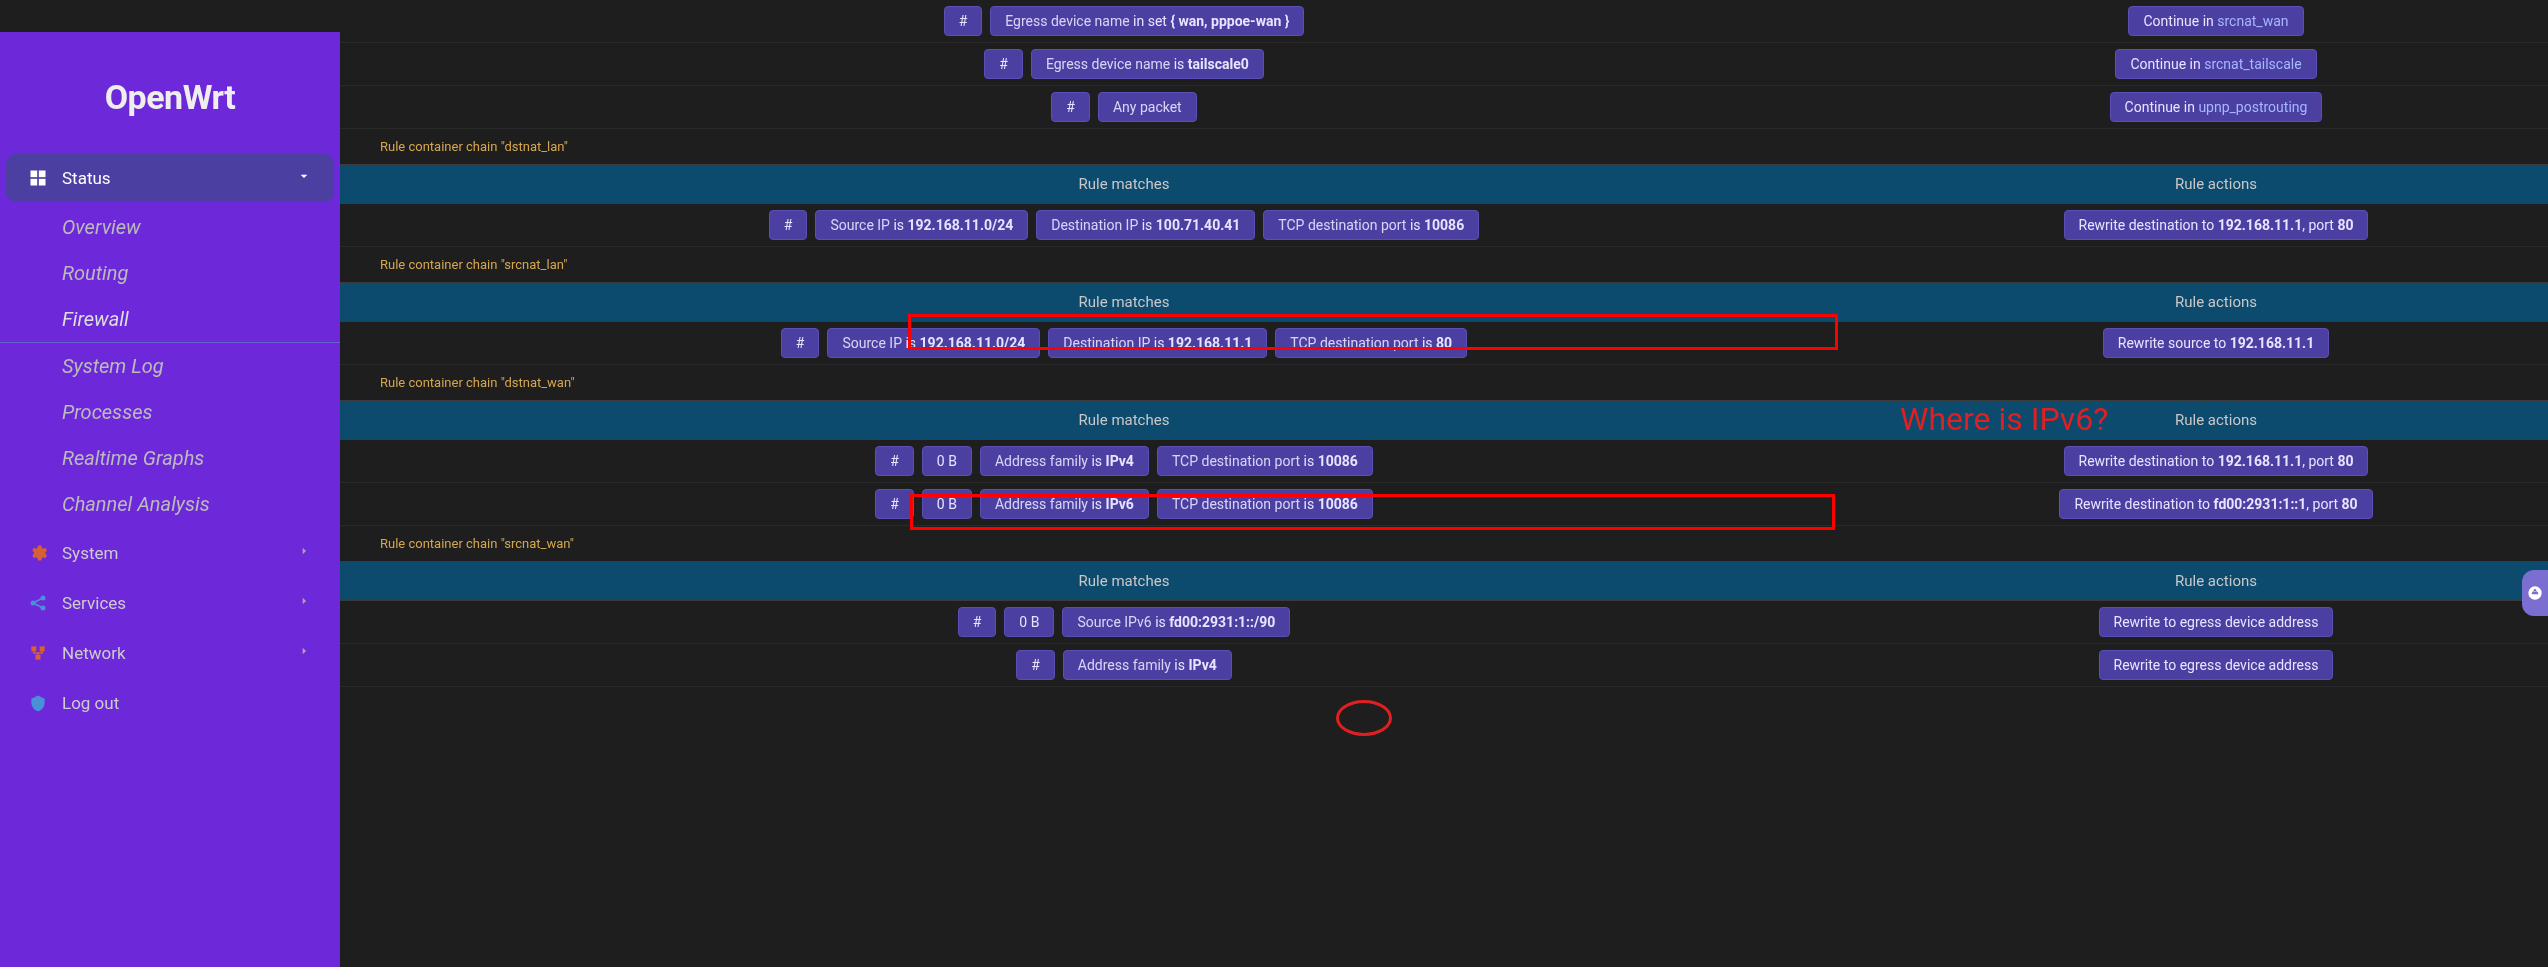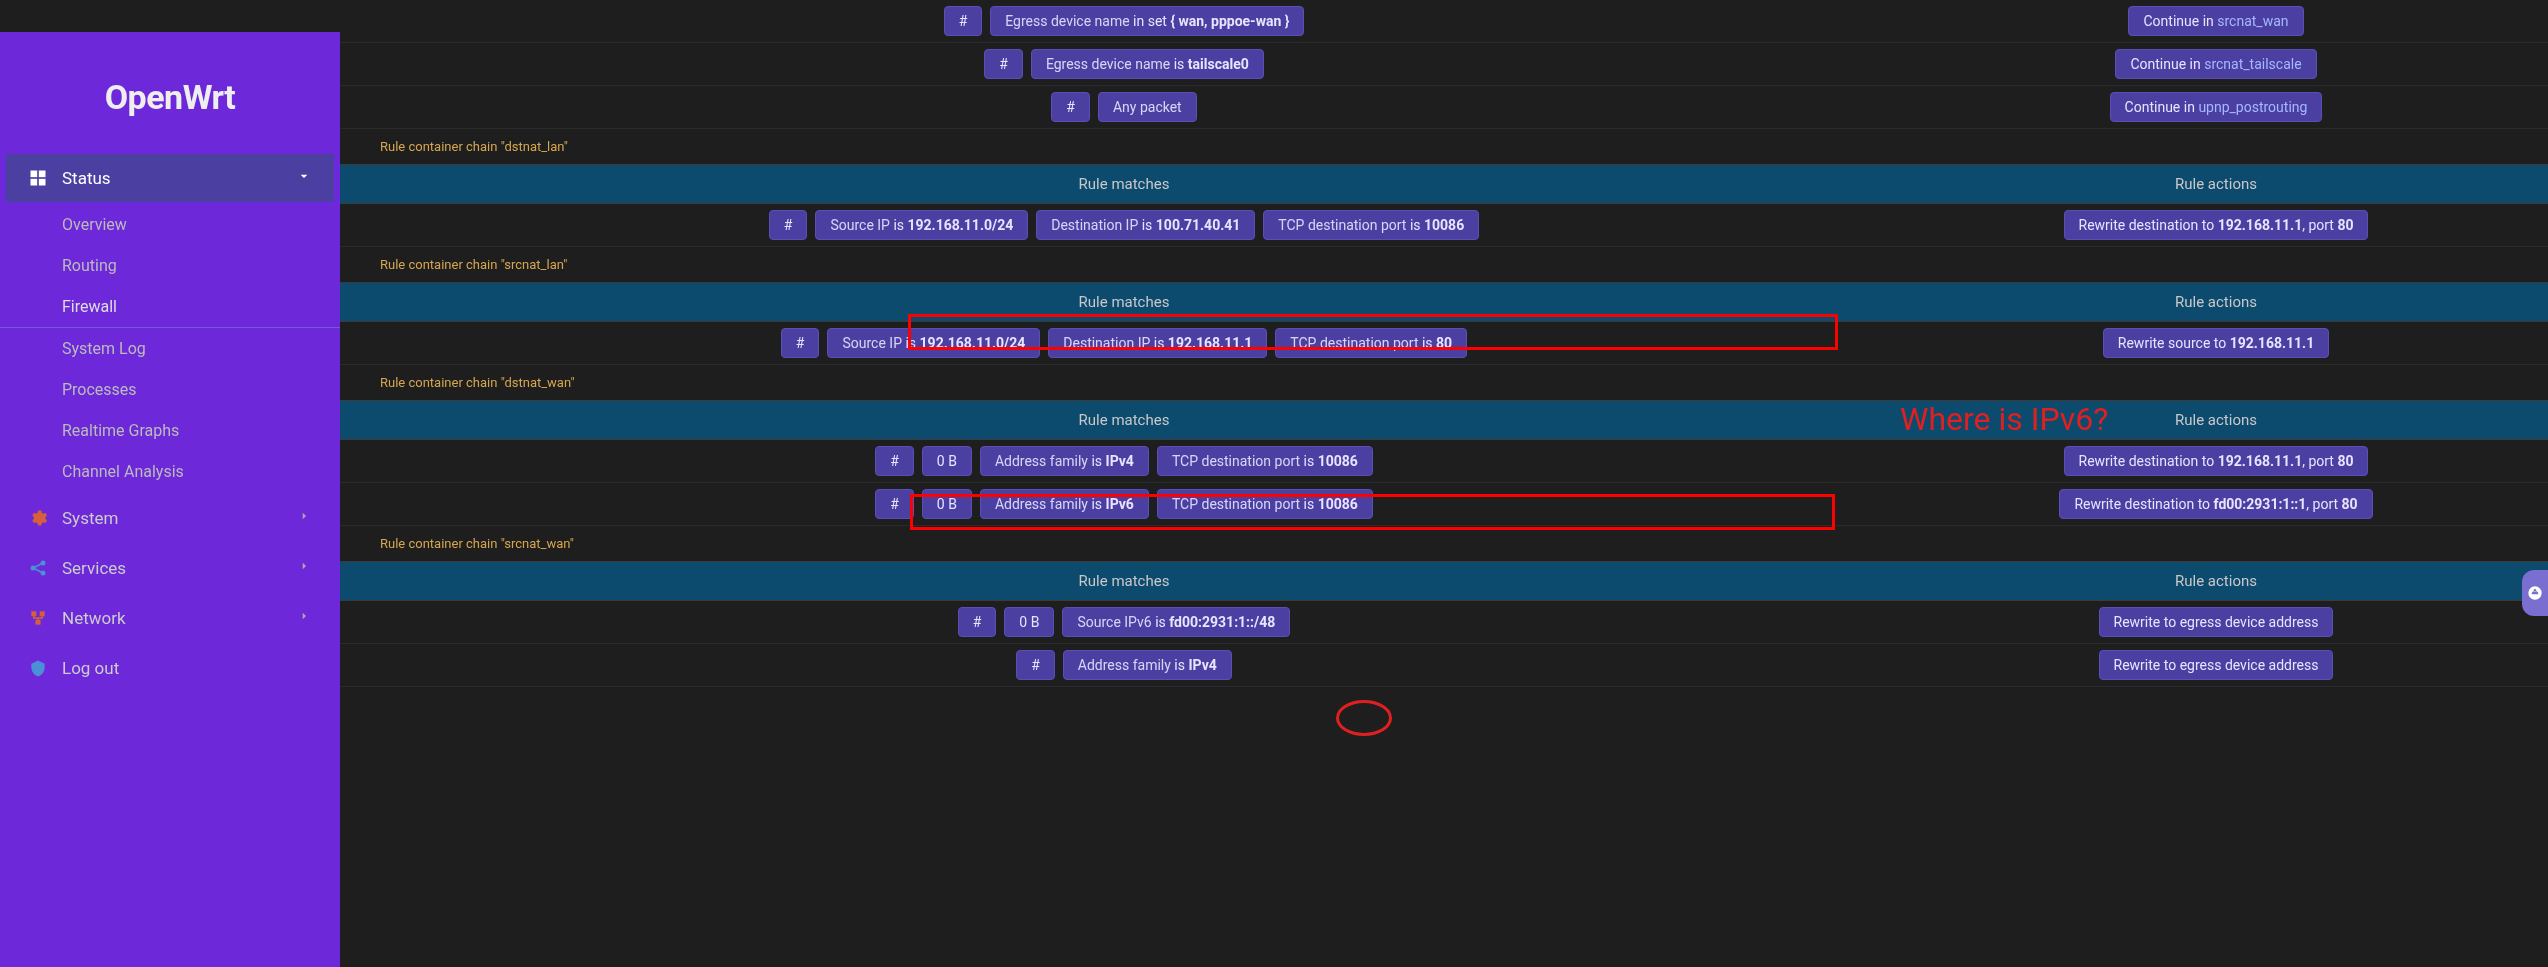--- a/index.html
+++ b/index.html
@@ -31,36 +31,37 @@
   padding: 25px 0 35px 0;
   letter-spacing: -0.5px;
 }
 .nav-item {
   display: flex;
   align-items: center;
   padding: 14px 22px;
   color: #ccc;
   font-size: 17px;
   cursor: pointer;
-  border-radius: 0;
+  border-radius: 10px;
   margin: 2px 6px;
   gap: 14px;
 }
 .nav-item.active {
   background: #4b3fa1;
   color: #fff;
 }
 .nav-item .chev {
   margin-left: auto;
 }
 .sub-item {
   padding: 11px 38px 11px 62px;
   color: #bbb;
-  font-size: 16px;
+  font-size: 20px;
   cursor: pointer;
+  font-style: italic;
 }
 .sub-item.selected {
   border-bottom: 1px solid #6a5fd0;
   color: #ddd;
 }
 .icon { width: 20px; height: 20px; display: inline-flex; align-items: center; justify-content: center; }
 .main {
   position: absolute;
   left: 340px;
   top: 0;
@@ -327,21 +328,21 @@
       </div>
       <div class="chain-label">Rule container chain "srcnat_wan"</div>
       <div class="row header-row">
         <div class="matches-cell hdr-text">Rule matches</div>
         <div class="actions-cell hdr-text">Rule actions</div>
       </div>
       <div class="row data-row">
         <div class="matches-cell">
           <span class="pill">#</span>
           <span class="pill">0 B</span>
-          <span class="pill"><span class="em">Source IPv6</span> is <span class="bold">fd00:2931:1::/48</span></span>
+          <span class="pill"><span class="em">Source IPv6</span> is <span class="bold">fd00:2931:1::/90</span></span>
         </div>
         <div class="actions-cell">
           <span class="pill">Rewrite to egress device address</span>
         </div>
       </div>
       <div class="row data-row">
         <div class="matches-cell">
           <span class="pill">#</span>
           <span class="pill"><span class="em">Address family</span> is <span class="bold">IPv4</span></span>
         </div>

